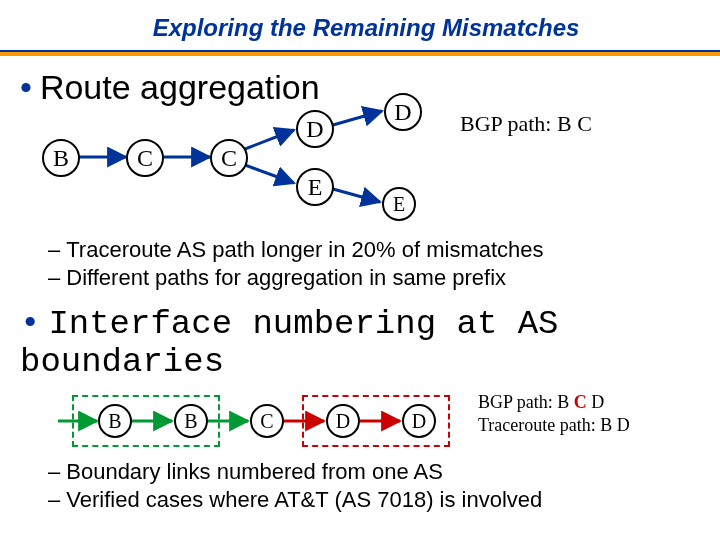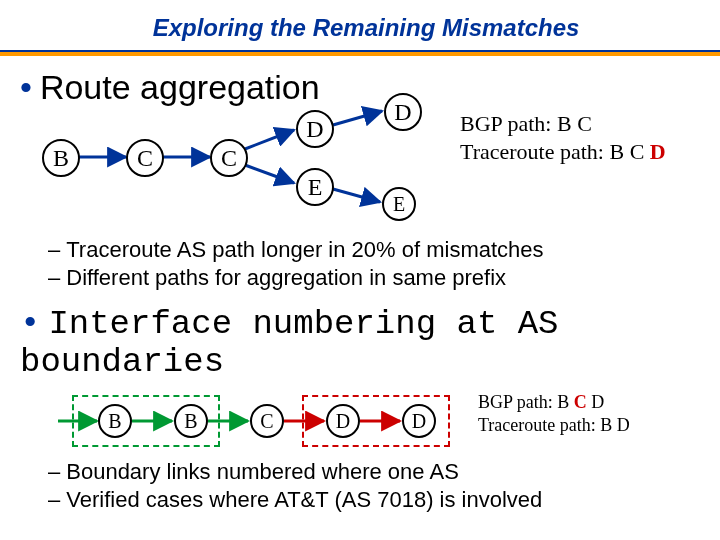--- a/index.html
+++ b/index.html
@@ -121,23 +121,20 @@
 
   <div class="node" style="left:42px; top:34px; width:38px; height:38px; font-size:24px; line-height:34px;">B</div>
   <div class="node" style="left:126px; top:34px; width:38px; height:38px; font-size:24px; line-height:34px;">C</div>
   <div class="node" style="left:210px; top:34px; width:38px; height:38px; font-size:24px; line-height:34px;">C</div>
   <div class="node" style="left:296px; top:5px; width:38px; height:38px; font-size:24px; line-height:34px;">D</div>
   <div class="node" style="left:296px; top:63px; width:38px; height:38px; font-size:24px; line-height:34px;">E</div>
   <div class="node" style="left:384px; top:-12px; width:38px; height:38px; font-size:24px; line-height:34px;">D</div>
   <div class="node" style="left:382px; top:82px; width:34px; height:34px; font-size:20px; line-height:30px;">E</div>
 
   <div class="label" style="left:460px; top:6px;">BGP path: B C</div>
-  <div class="label" style="left:460px; top:34px;">
-    <span>Traceroute path: B C </span><span class="em">D</span>
-  </div>
 </div>
 
 <div class="bullet2"><span class="dash">–</span><span>Traceroute AS path longer in 20% of mismatches</span></div>
 <div class="bullet2"><span class="dash">–</span><span>Different paths for aggregation in same prefix</span></div>
 
 <div class="bullet1" style="margin-top:14px;font-family:Liberation Mono, monospace;">
   <span class="dot">•</span><span>Interface numbering at AS boundaries</span>
 </div>
 
 <div class="diagram2">
@@ -170,14 +167,14 @@
   <div class="node" style="left:250px; top:17px; width:34px; height:34px; font-size:20px; line-height:30px;">C</div>
   <div class="node" style="left:326px; top:17px; width:34px; height:34px; font-size:20px; line-height:30px;">D</div>
   <div class="node" style="left:402px; top:17px; width:34px; height:34px; font-size:20px; line-height:30px;">D</div>
 
   <div class="small-label" style="left:478px; top:28px;">Traceroute path: B D</div>
   <div class="small-label" style="left:478px; top:5px;">
     <span>BGP path: B </span><span class="em">C</span><span> D</span>
   </div>
 </div>
 
-<div class="bullet2"><span class="dash">–</span><span>Boundary links numbered where one AS</span></div>
+<div class="bullet2"><span class="dash">–</span><span>Boundary links numbered from one AS</span></div>
 <div class="bullet2"><span class="dash">–</span><span>Verified cases where AT&amp;T (AS 7018) is involved</span></div>
 
 </body></html>

